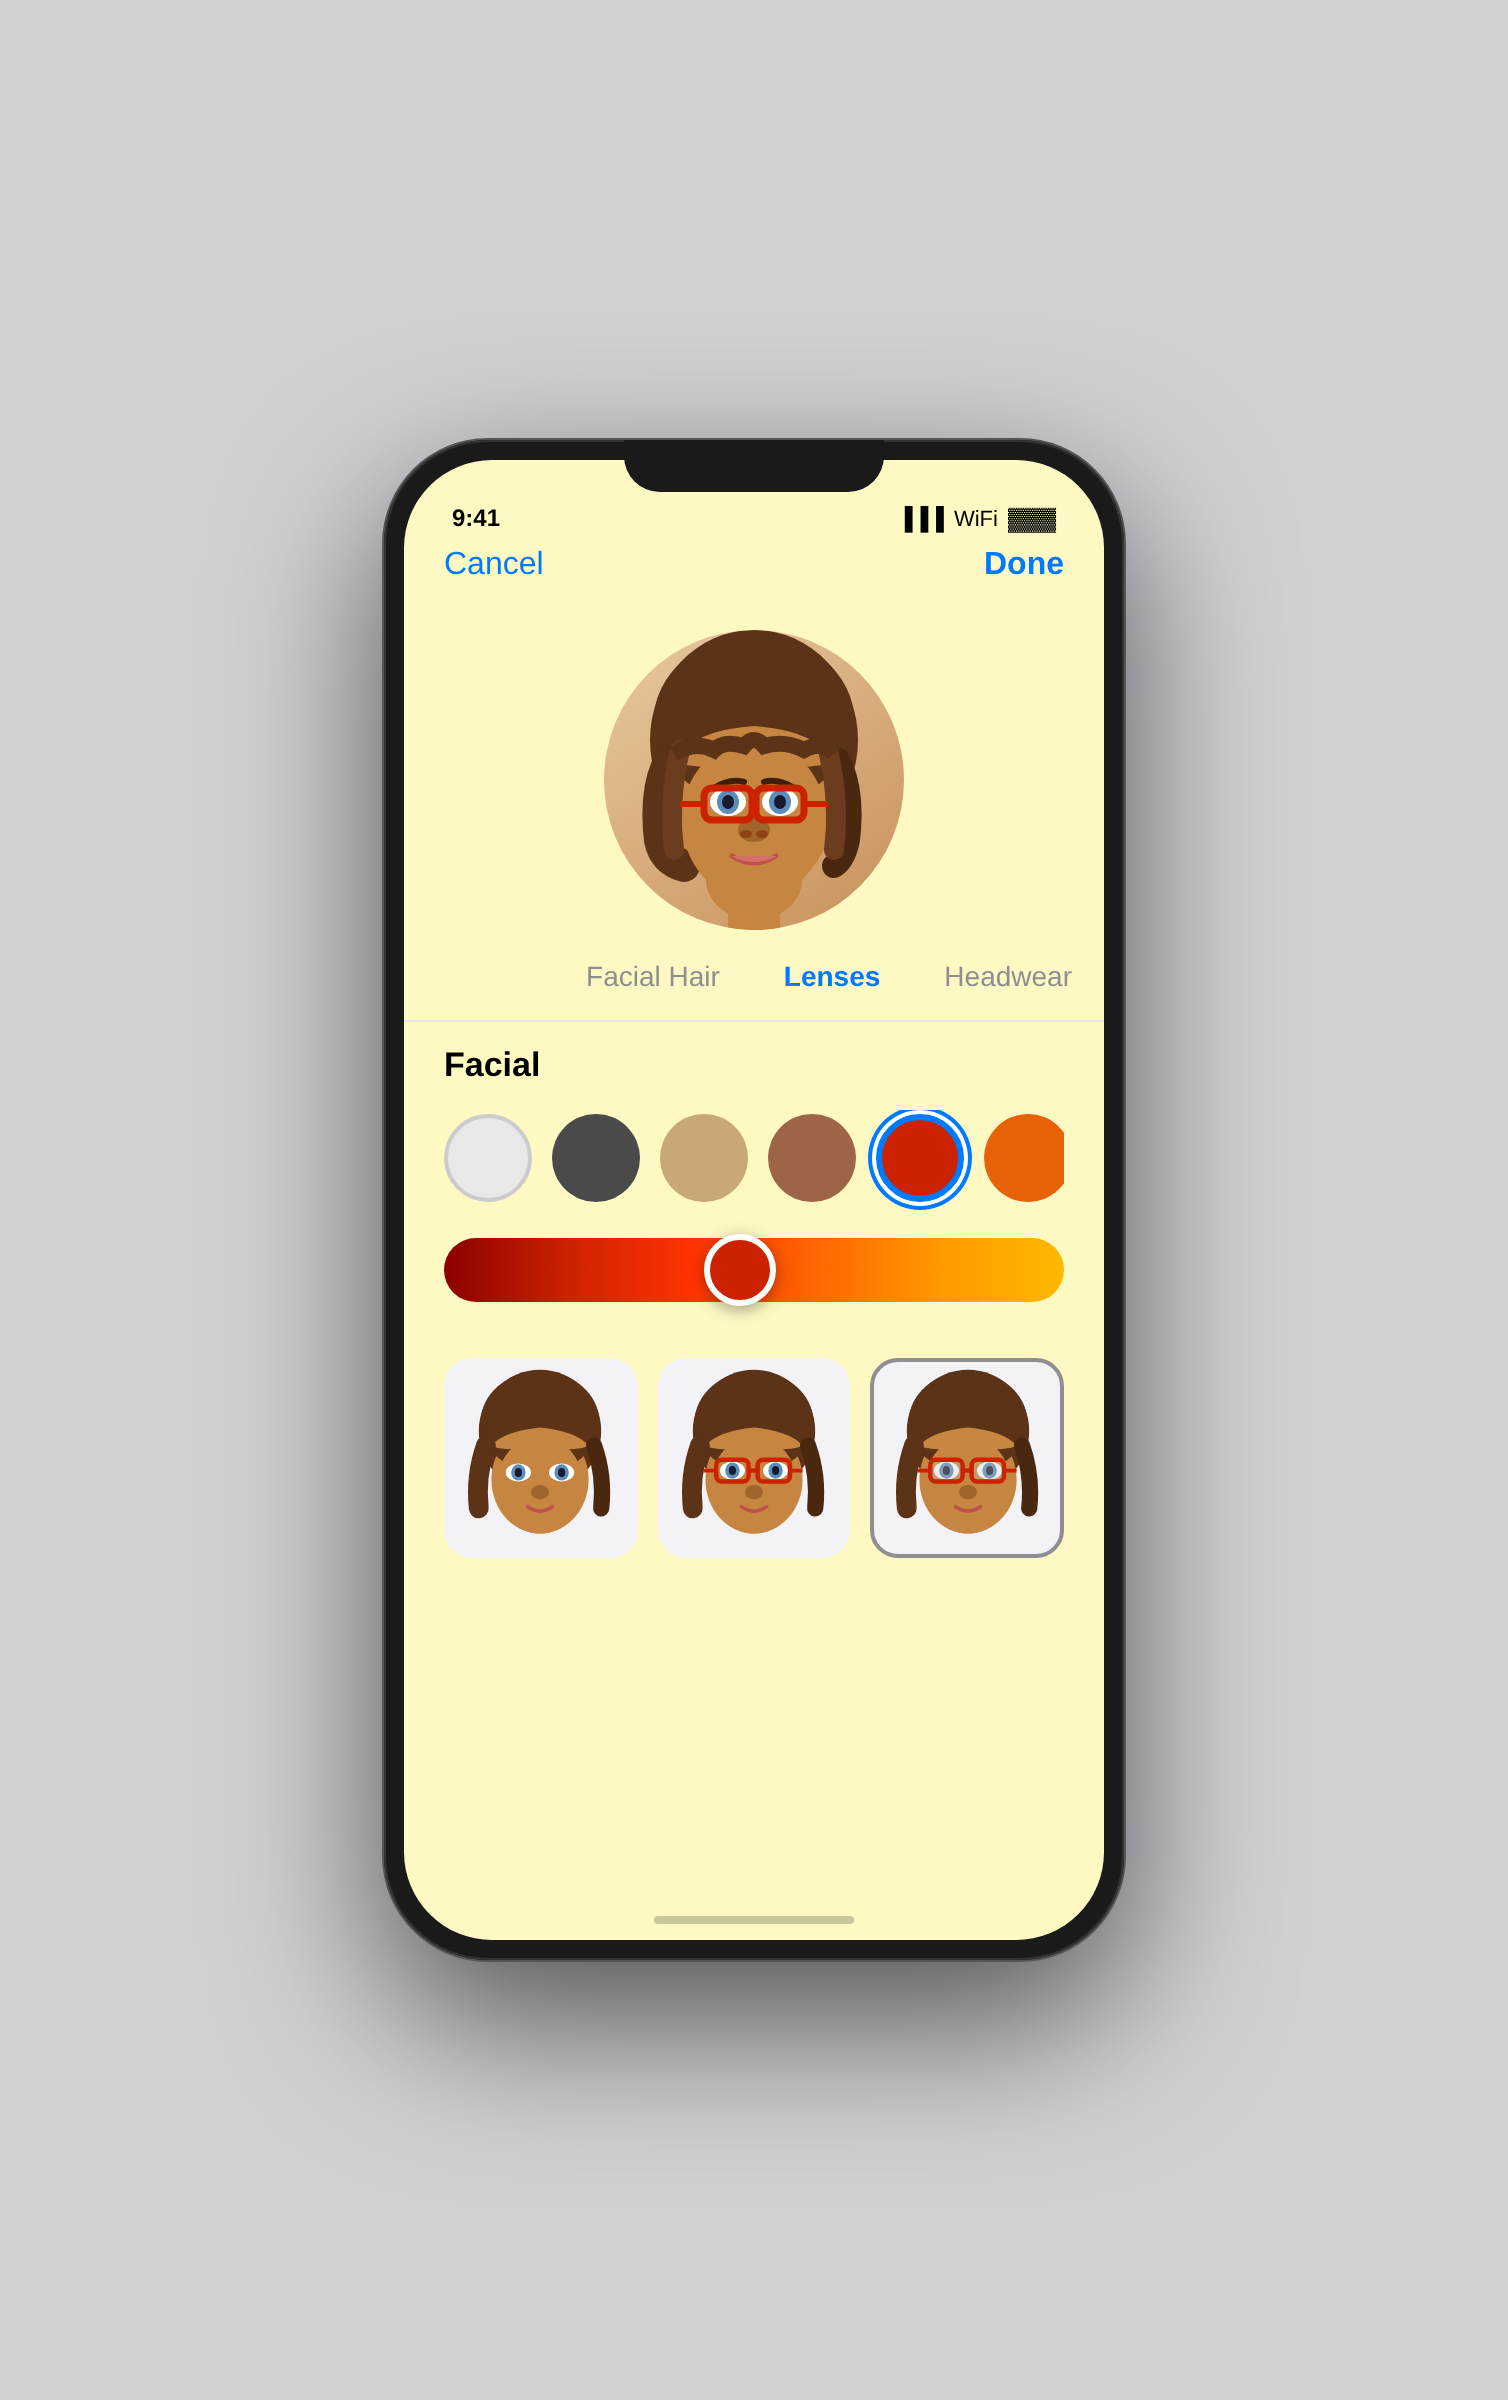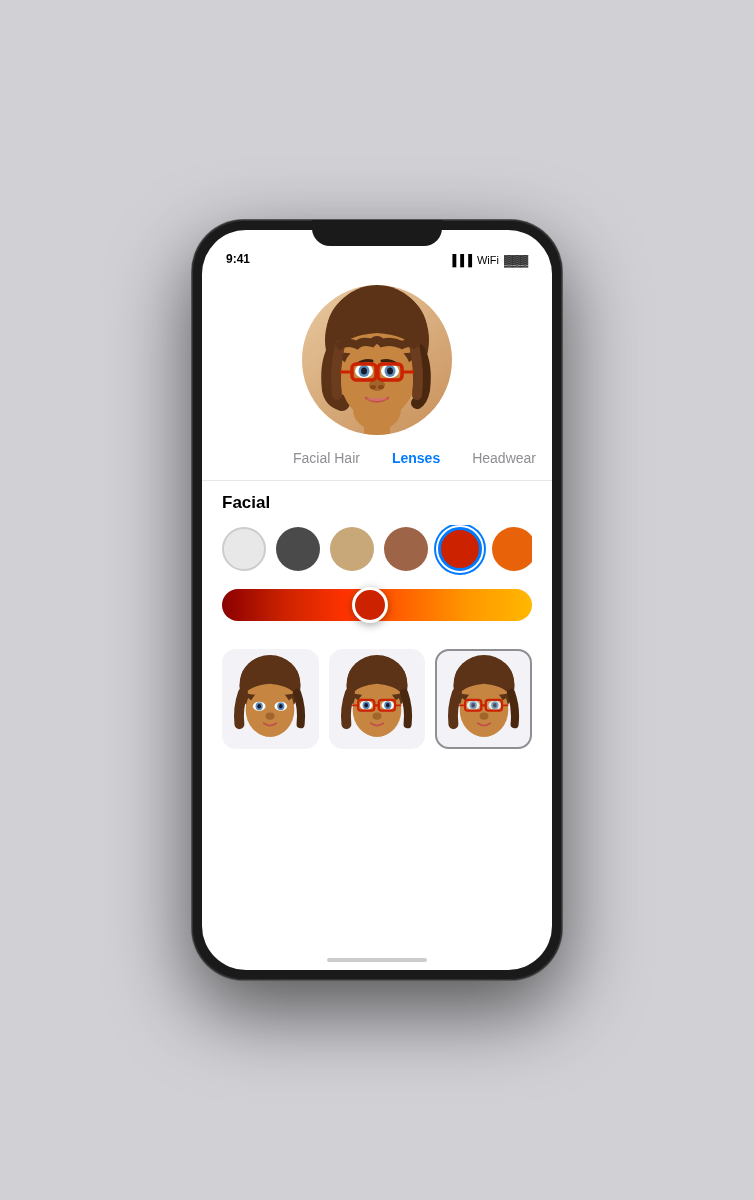--- a/index.html
+++ b/index.html
@@ -22,21 +22,21 @@
       box-shadow:
         0 0 0 1px #555,
         0 30px 80px rgba(0,0,0,0.6),
         inset 0 0 0 1px #333;
       position: relative;
     }
 
     .phone-inner {
       width: 100%;
       height: 100%;
-      background: #ffffff;
+      background: #fef9c3;
       border-radius: 44px;
       overflow: hidden;
       position: relative;
     }
 
     
     .notch {
       position: absolute;
       top: 0;
       left: 50%;
@@ -257,20 +257,24 @@
 
     <div class="status-bar">
       <span class="status-time">9:41</span>
       <div class="status-icons">
         <span>▐▐▐</span>
         <span>WiFi</span>
         <span>▓▓▓</span>
       </div>
     </div>
 
+    <div class="top-nav">
+      <span class="nav-cancel">Cancel</span>
+      <span class="nav-done">Done</span>
+    </div>
 
     <div class="avatar-area">
       <div class="avatar-circle">
 
         <svg viewBox="0 0 150 150" xmlns="http://www.w3.org/2000/svg">
 
           <ellipse cx="75" cy="55" rx="52" ry="55" fill="#5C3317"></ellipse>
 
           <ellipse cx="75" cy="88" rx="40" ry="45" fill="#C68642"></ellipse>
 

